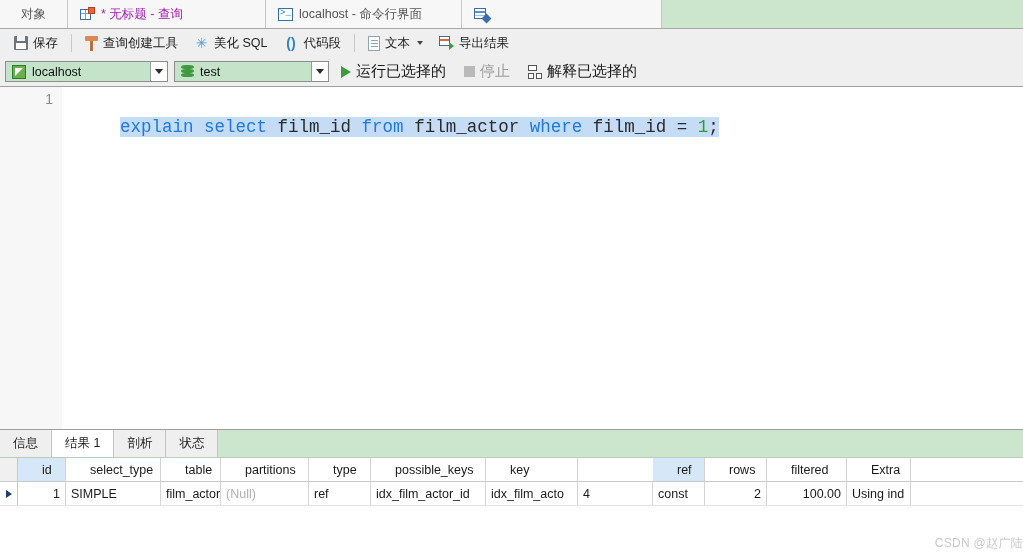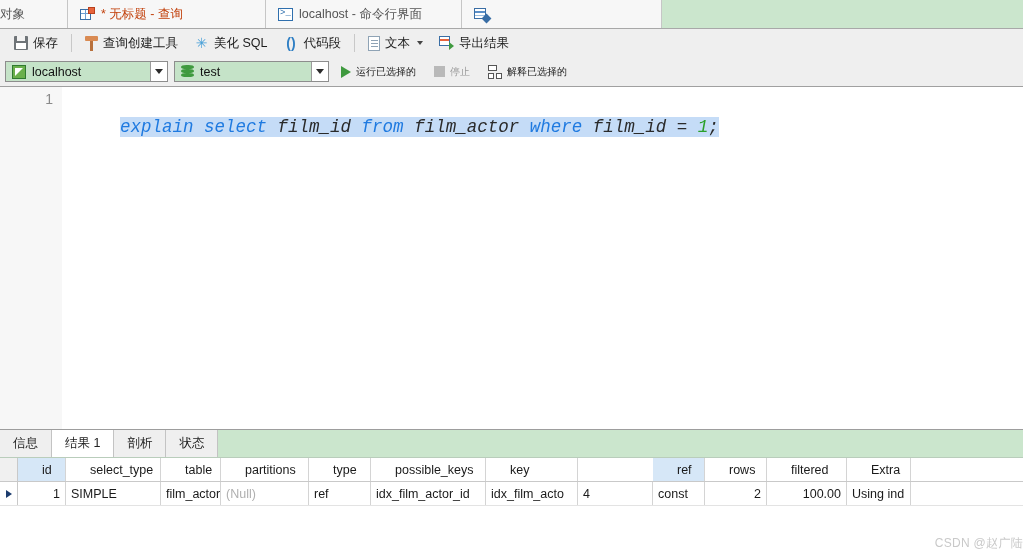--- a/index.html
+++ b/index.html
@@ -30,24 +30,24 @@
     align-items: center;
     gap: 6px;
     padding: 0 12px;
     background: #f7f7f7;
     border-right: 1px solid #c6c6c6;
     color: #555;
     font-size: 12.5px;
     white-space: nowrap;
     box-sizing: border-box;
   }
-  .tab.obj { width: 68px; justify-content: flex-start; padding: 0; }
+  .tab.obj { width: 68px; justify-content: center; padding: 0; }
   .tab.active {
     background: #f7f7f7;
-    color: #c2410c;
+    color: #a21caf;
   }
   .tab.untitled { flex: 0 0 auto; min-width: 198px; }
   .tab.cmd { min-width: 196px; }
   .tab.film { min-width: 200px; }
   .tab-filler { background: #cbe6cd; flex: 1; }
 
   
   .ico { display: inline-block; position: relative; flex: none; }
 
   .ico-grid { width: 15px; height: 14px; }
@@ -167,21 +167,21 @@
   .ico-conn::after { content:""; position:absolute; left:2px; top:2px; width:0; height:0;
     border-left: 8px solid #ffffff; border-bottom: 8px solid transparent; }
   .ico-db { width: 13px; height: 14px; }
   .ico-db span {
     position:absolute; left:0; width:13px; height:4px; background:#3f9a3f; border-radius:50%/60%;
   }
   .ico-db span:nth-child(1){ top:0; }
   .ico-db span:nth-child(2){ top:4px; }
   .ico-db span:nth-child(3){ top:8px; }
 
-  .runbtn { display:flex; align-items:center; gap:5px; padding: 2px 6px; font-size: 10px; white-space: nowrap;}
+  .runbtn { display:flex; align-items:center; gap:5px; padding: 2px 6px; font-size: 15px; white-space: nowrap;}
   .runbtn.disabled { color: #9b9b9b; }
   .play { width:0;height:0;border-left:10px solid #3f9a3f;border-top:6px solid transparent;border-bottom:6px solid transparent;}
   .stopsq { width:11px;height:11px;background:#b9b9b9;}
   .ico-expl { width:14px; height:14px; }
   .ico-expl .r1 { position:absolute; left:0; top:0; width:9px; height:6px; border:1px solid #555; background:#fff; box-sizing:border-box;}
   .ico-expl .r2 { position:absolute; left:0; bottom:0; width:6px; height:6px; border:1px solid #555; background:#fff; box-sizing:border-box;}
   .ico-expl .r3 { position:absolute; right:0; bottom:0; width:6px; height:6px; border:1px solid #555; background:#fff; box-sizing:border-box;}
 
   
   .editor {
@@ -201,21 +201,21 @@
     font-family: "Liberation Sans", sans-serif;
     font-size: 14px; color: #8a8a8a;
   }
   .code {
     position: absolute; left: 78px; top: 4px; right: 0;
     font-family: "Liberation Mono", "DejaVu Sans Mono", monospace;
     font-size: 17.5px;
     line-height: 24px;
     white-space: pre;
   }
-  .code .sel { background: #c5dcf7; font-style: italic; }
+  .code .sel { background: #c5dcf7; }
   .kw  { color: #1f7ae0; }
   .num { color: #2aa02a; }
   .idn { color: #2a2a2a; }
   .op  { color: #2a2a2a; }
 
   
   .btmtabs {
     height: 28px;
     background: #cbe6cd;
     border-top: 1px solid #9d9d9d;

